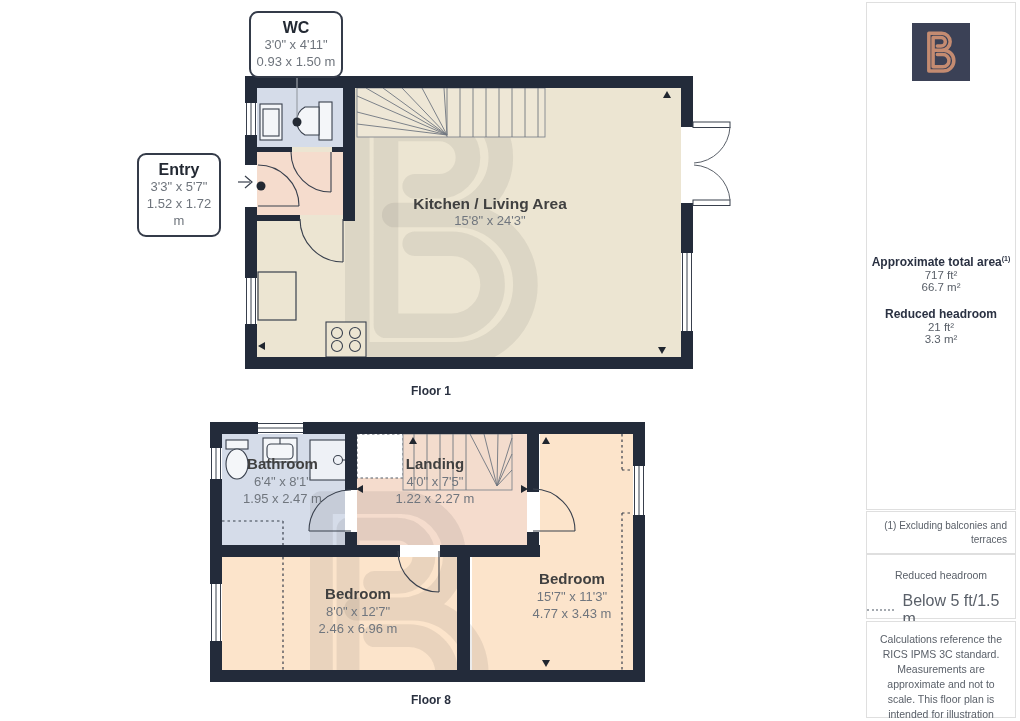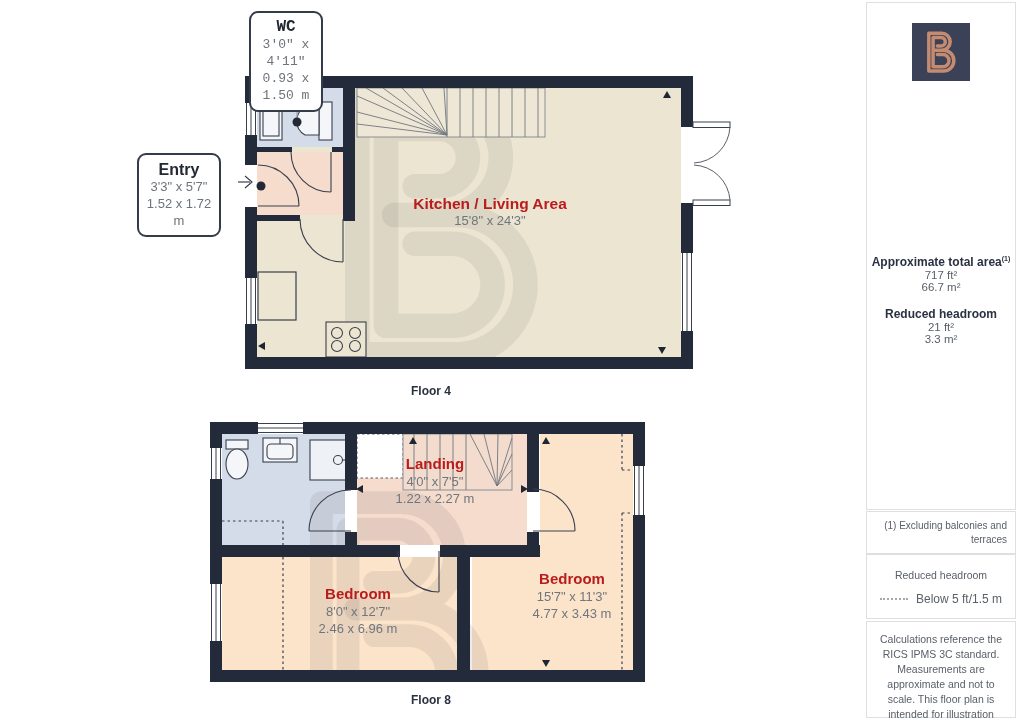--- a/index.html
+++ b/index.html
@@ -5,35 +5,35 @@
   html,body{margin:0;padding:0;background:#fff;}
   #stage{position:relative;width:1020px;height:721px;background:#fff;overflow:hidden;
          font-family:"Liberation Sans","DejaVu Sans",sans-serif;}
   svg{display:block;}
   .plan-svg{position:absolute;}
   .callout{position:absolute;background:#fff;border:2px solid #343b49;border-radius:9px;
            text-align:center;padding:5px 4px;box-sizing:border-box;z-index:5;}
   .callout .t{font-size:16px;font-weight:700;color:#232933;line-height:1.2;}
   .callout .d{font-size:13px;color:#6e747c;line-height:1.3;}
   .room-label{position:absolute;text-align:center;z-index:4;}
-  .room-label .t{font-size:15px;font-weight:700;color:#b91c1c;line-height:1.25;}
+  .room-label .t{font-size:15px;font-weight:700;color:#404040;line-height:1.25;}
   .room-label .d{font-size:13px;color:#70767e;line-height:1.3;}
   .floor-label{position:absolute;text-align:center;font-size:12px;font-weight:700;color:#2a3140;z-index:4;}
   .sb-box{position:absolute;left:866px;width:150px;border:1px solid #dfdfdf;background:#fff;box-sizing:border-box;}
   .sb-area{position:absolute;top:252px;left:0;width:100%;text-align:center;}
   .sb-h{font-size:12px;font-weight:700;color:#2a3142;}
   .sb-h sup{font-size:7px;vertical-align:super;}
   .sb-v{font-size:11.5px;color:#5a6069;}
   .sb-gap{height:14px;}
   .sb-note{font-size:10px;color:#5a6069;text-align:right;line-height:1.35;
            display:flex;align-items:center;justify-content:center;height:100%;padding:0 8px;box-sizing:border-box;}
   .legend-h{font-size:10.5px;font-weight:400;color:#5a6069;text-align:center;margin-top:14px;}
   .legend-row{display:flex;align-items:center;justify-content:center;margin-top:11px;}
   .legend-dash{width:28px;border-bottom:2px dotted #a4a9af;margin-right:8px;height:0;}
-  .legend-t{font-size:12px;color:#5a6069;}
+  .legend-t{font-size:16px;color:#5a6069;}
   .sb-disc{font-size:10.5px;color:#5a6069;text-align:center;line-height:1.42;padding:10px 10px 0 10px;}
   .logo-wrap{margin:20px auto 0 auto;width:58px;height:58px;}
 </style>
 </head>
 <body>
 
 <div id="stage">
 
   <svg width="0" height="0" style="position:absolute" aria-hidden="true">
     <defs>
@@ -201,39 +201,44 @@
 
     <g fill="#20262f">
       <polygon points="546,437 542,444 550,444"></polygon>
       <polygon points="546,667 542,660 550,660"></polygon>
       <polygon points="356,489 363,485 363,493"></polygon>
       <polygon points="528,489 521,485 521,493"></polygon>
       <polygon points="413,437 409,444 417,444"></polygon>
     </g>
   </svg>
 
-  <div class="callout" style="left:249px;top:11px;width:74px;font-family:Liberation Mono, monospace;">
+  <div class="callout" style="left:249px;top:11px;width:94px;">
     <div class="t">WC</div>
     <div class="d">3'0" x 4'11"</div>
     <div class="d">0.93 x 1.50 m</div>
   </div>
 
   <div class="callout" style="left:137px;top:153px;width:84px;">
     <div class="t">Entry</div>
     <div class="d">3'3" x 5'7"</div>
     <div class="d">1.52 x 1.72 m</div>
   </div>
 
   <div class="room-label" style="left:385px;top:194px;width:210px;">
     <div class="t" style="font-size:15.5px">Kitchen / Living Area</div>
     <div class="d">15'8" x 24'3"</div>
   </div>
 
-  <div class="floor-label" style="left:356px;top:384px;width:150px;">Floor 4</div>
-
+  <div class="floor-label" style="left:356px;top:384px;width:150px;">Floor 1</div>
+
+  <div class="room-label" style="left:205px;top:455px;width:155px;">
+    <div class="t">Bathroom</div>
+    <div class="d">6'4" x 8'1"</div>
+    <div class="d">1.95 x 2.47 m</div>
+  </div>
 
   <div class="room-label" style="left:365px;top:455px;width:140px;">
     <div class="t">Landing</div>
     <div class="d">4'0" x 7'5"</div>
     <div class="d">1.22 x 2.27 m</div>
   </div>
 
   <div class="room-label" style="left:285px;top:585px;width:146px;">
     <div class="t">Bedroom</div>
     <div class="d">8'0" x 12'7"</div>

